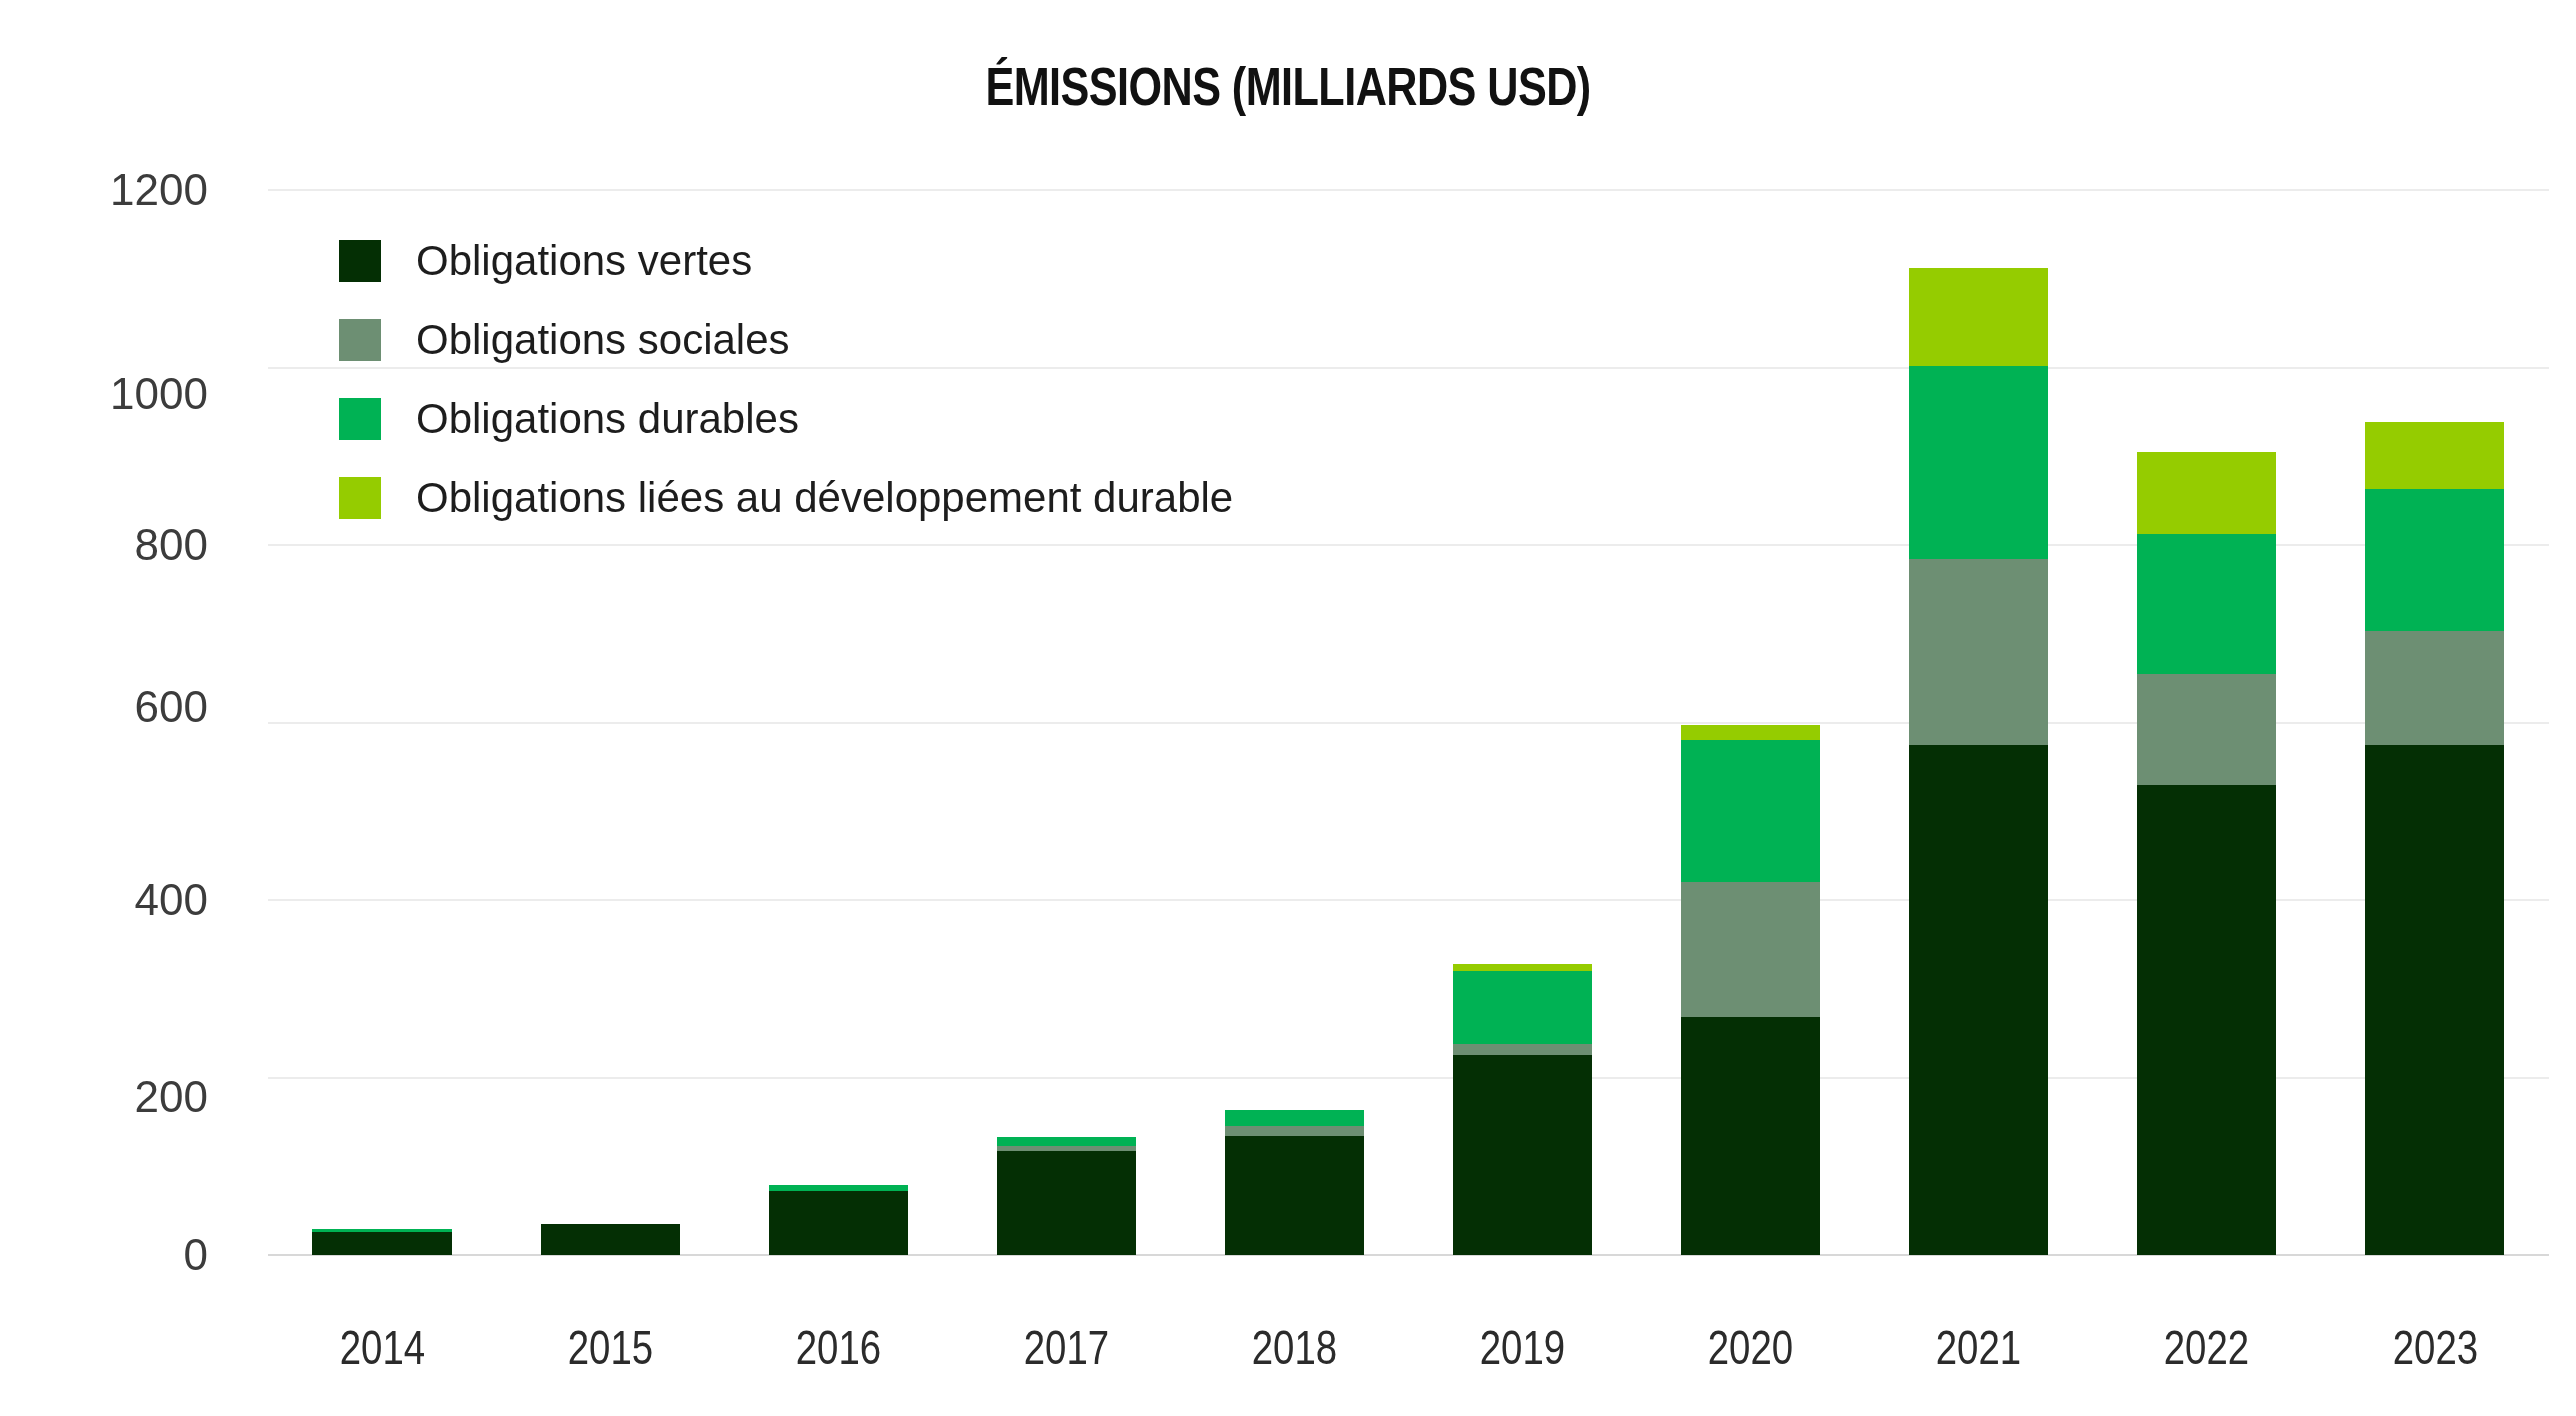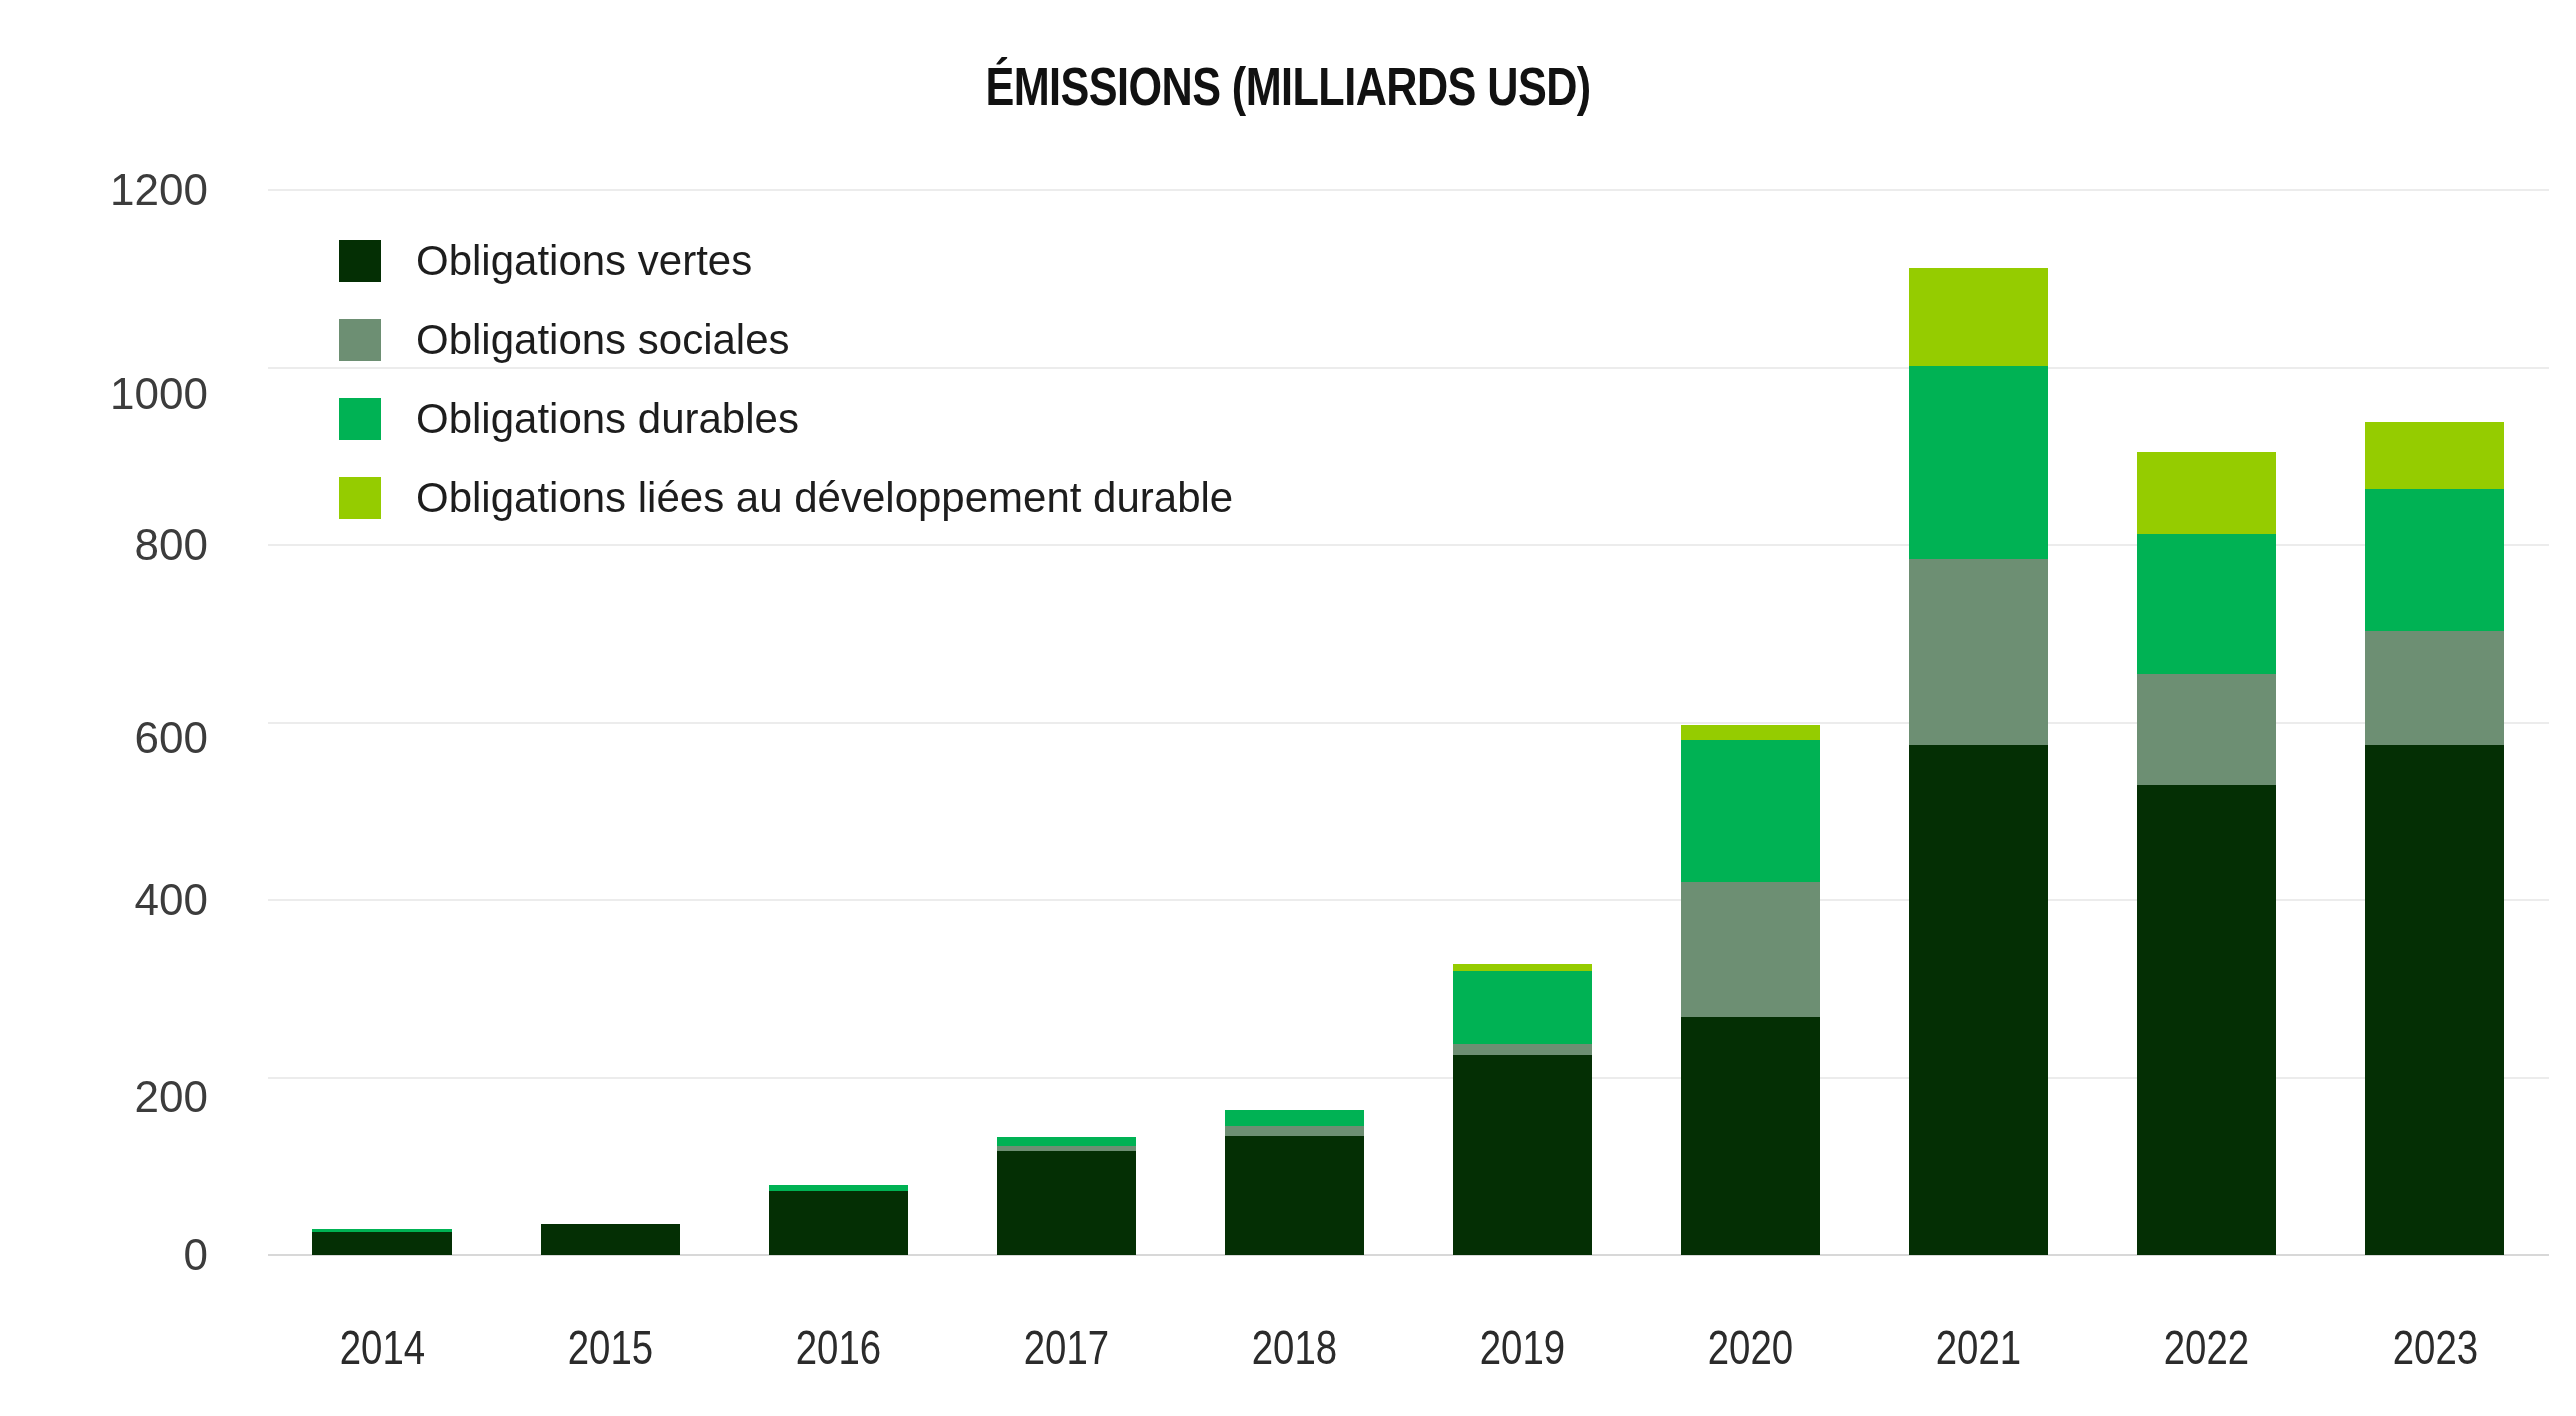--- a/index.html
+++ b/index.html
@@ -42,21 +42,21 @@
 <body>
 
 <div id="page">
 
   <div id="chart-title">ÉMISSIONS (MILLIARDS USD)</div>
 
   <div id="ylabels">
       <div class="ylabel" style="top: 0px;">1200</div>
       <div class="ylabel" style="top: 177px; margin-top: 27px;">1000</div>
       <div class="ylabel" style="top: 355px;">800</div>
-      <div class="ylabel" style="top: 548px;">600</div>
+      <div class="ylabel" style="top: 517px;">600</div>
       <div class="ylabel" style="top: 710px;">400</div>
       <div class="ylabel" style="top: 887px; margin-top: 20px;">200</div>
       <div class="ylabel" style="top: 1065px;">0</div>
     </div>
 
   <div id="plot">
       <div class="gridline" style="top: -0.7px;"></div>
       <div class="gridline" style="top: 177px;"></div>
       <div class="gridline" style="top: 354px;"></div>
       <div class="gridline" style="top: 532px;"></div>

